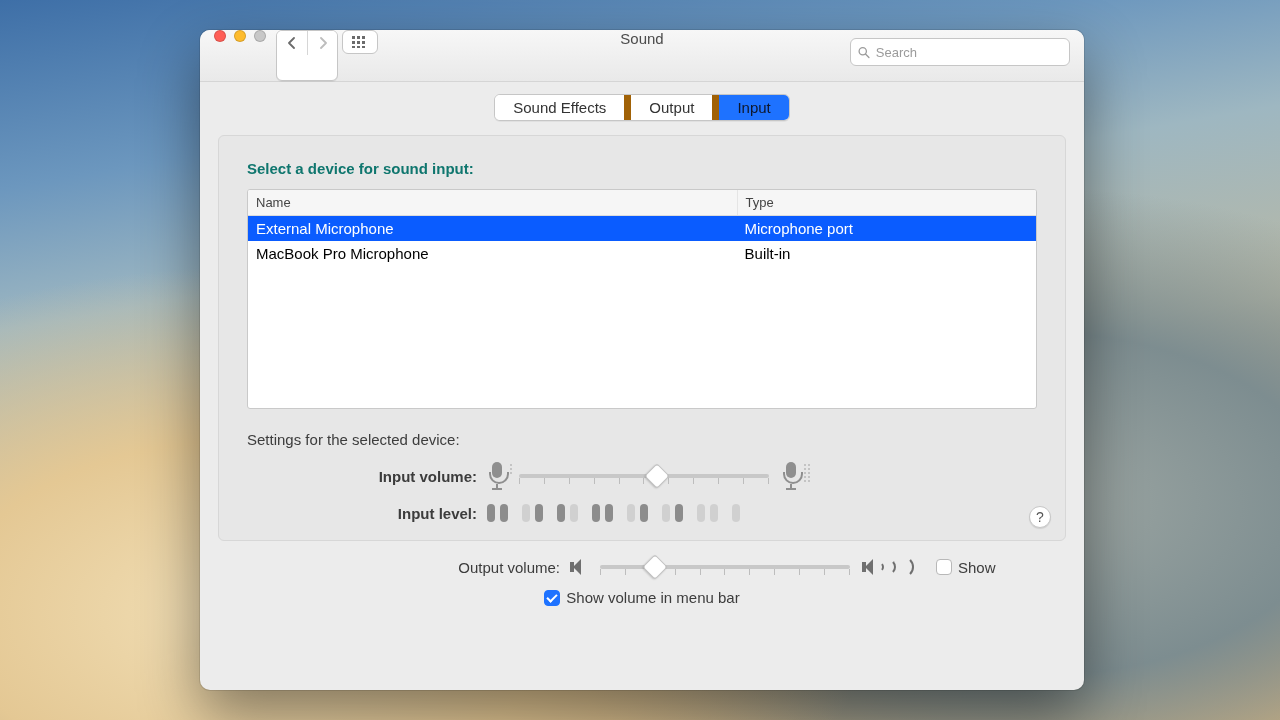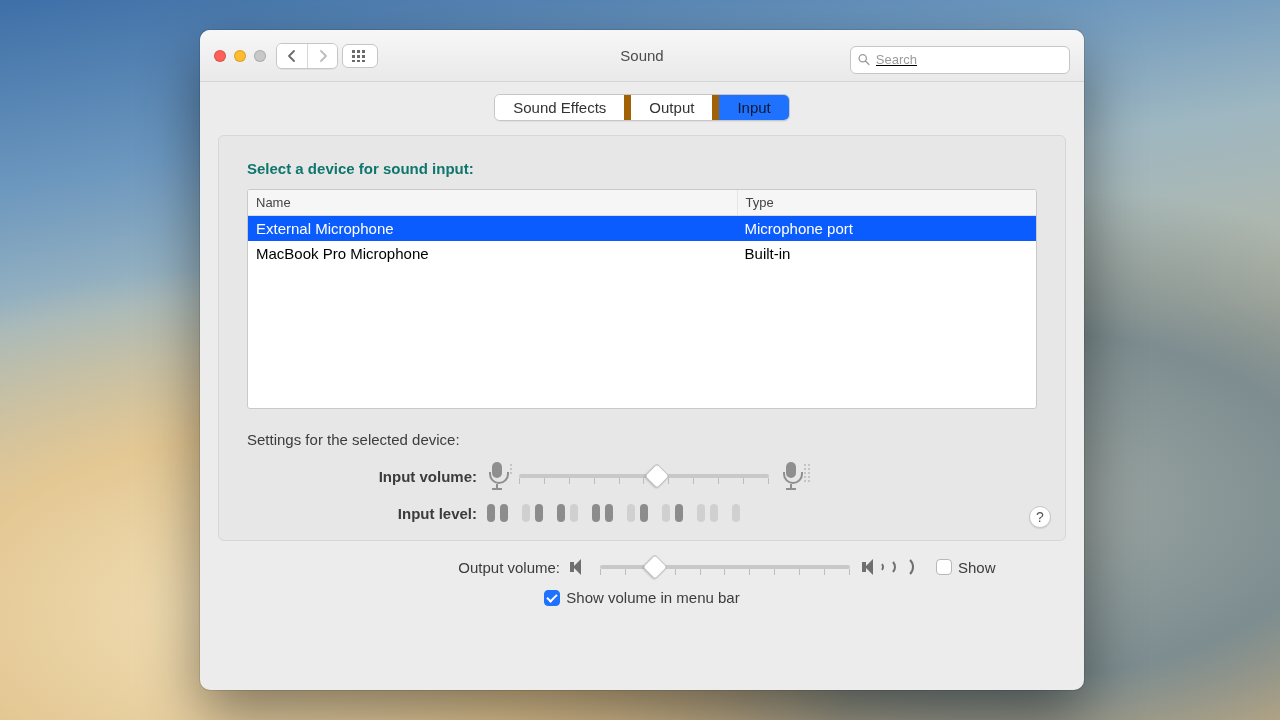--- a/index.html
+++ b/index.html
@@ -7,22 +7,22 @@
          background:
            radial-gradient(120% 120% at 20% 85%, #f2e0b8 0%, #e4c894 20%, transparent 40%),
            radial-gradient(80% 80% at 80% 70%, #9fa8a4 0%, #7d8d90 30%, transparent 55%),
            linear-gradient(170deg, #3e6fa7 0%, #6c97be 20%, #9eb7c1 35%, #b8b8a5 55%, #a29277 75%, #d2b17c 100%);
   }
   .window {
     position: absolute; left: 200px; top: 30px; width: 884px; height: 660px;
     background: #ececec; border-radius: 10px; box-shadow: 0 25px 60px rgba(0,0,0,.45), 0 0 0 1px rgba(0,0,0,.1);
     display: flex; flex-direction: column;
   }
-  .titlebar { height: 52px; display: flex; align-items: center; padding: 0 14px; gap: 4px;
-              border-bottom: 1px solid #d5d5d5; background: linear-gradient(#f7f7f7, #e9e9e9); border-radius: 10px 10px 0 0; text-decoration: underline; }
+  .titlebar { height: 52px; display: flex; padding: 0 14px; gap: 4px;
+              border-bottom: 1px solid #d5d5d5; background: linear-gradient(#f7f7f7, #e9e9e9); border-radius: 10px 10px 0 0; }
   .traffic { display: flex; gap: 8px; margin-right: 6px; }
   .dot { width: 12px; height: 12px; border-radius: 50%; border: .5px solid rgba(0,0,0,.15); }
   .dot.red { background:#ff5f57; } .dot.yellow { background:#febc2e; } .dot.green { background:#c8c8c8; }
   .seg { display:flex; border:1px solid #c6c6c6; border-radius:6px; overflow:hidden; background:#fff; box-shadow:0 1px 0 rgba(0,0,0,.05);}
   .seg button { width:30px; height:24px; background:#fff; border:none; color:#6b6b6b; display:flex; align-items:center; justify-content:center; }
   .seg button + button { border-left:1px solid #d6d6d6; }
   .grid-btn { border:1px solid #c6c6c6; border-radius:6px; width:36px; height:24px; background:#fff; display:flex; align-items:center; justify-content:center; }
   .title { flex:0 0 auto; margin-left:auto; margin-right:auto; font-size:15px; color:#4b4b4b; position:absolute; left:50%; transform:translateX(-50%); }
   .search { margin-left:auto; display:flex; align-items:center; gap:6px; width:220px; height:28px;
             border:1px solid #c6c6c6; border-radius:6px; background:#fff; padding:0 7px; color:#9b9b9b;margin-top:8px; }

